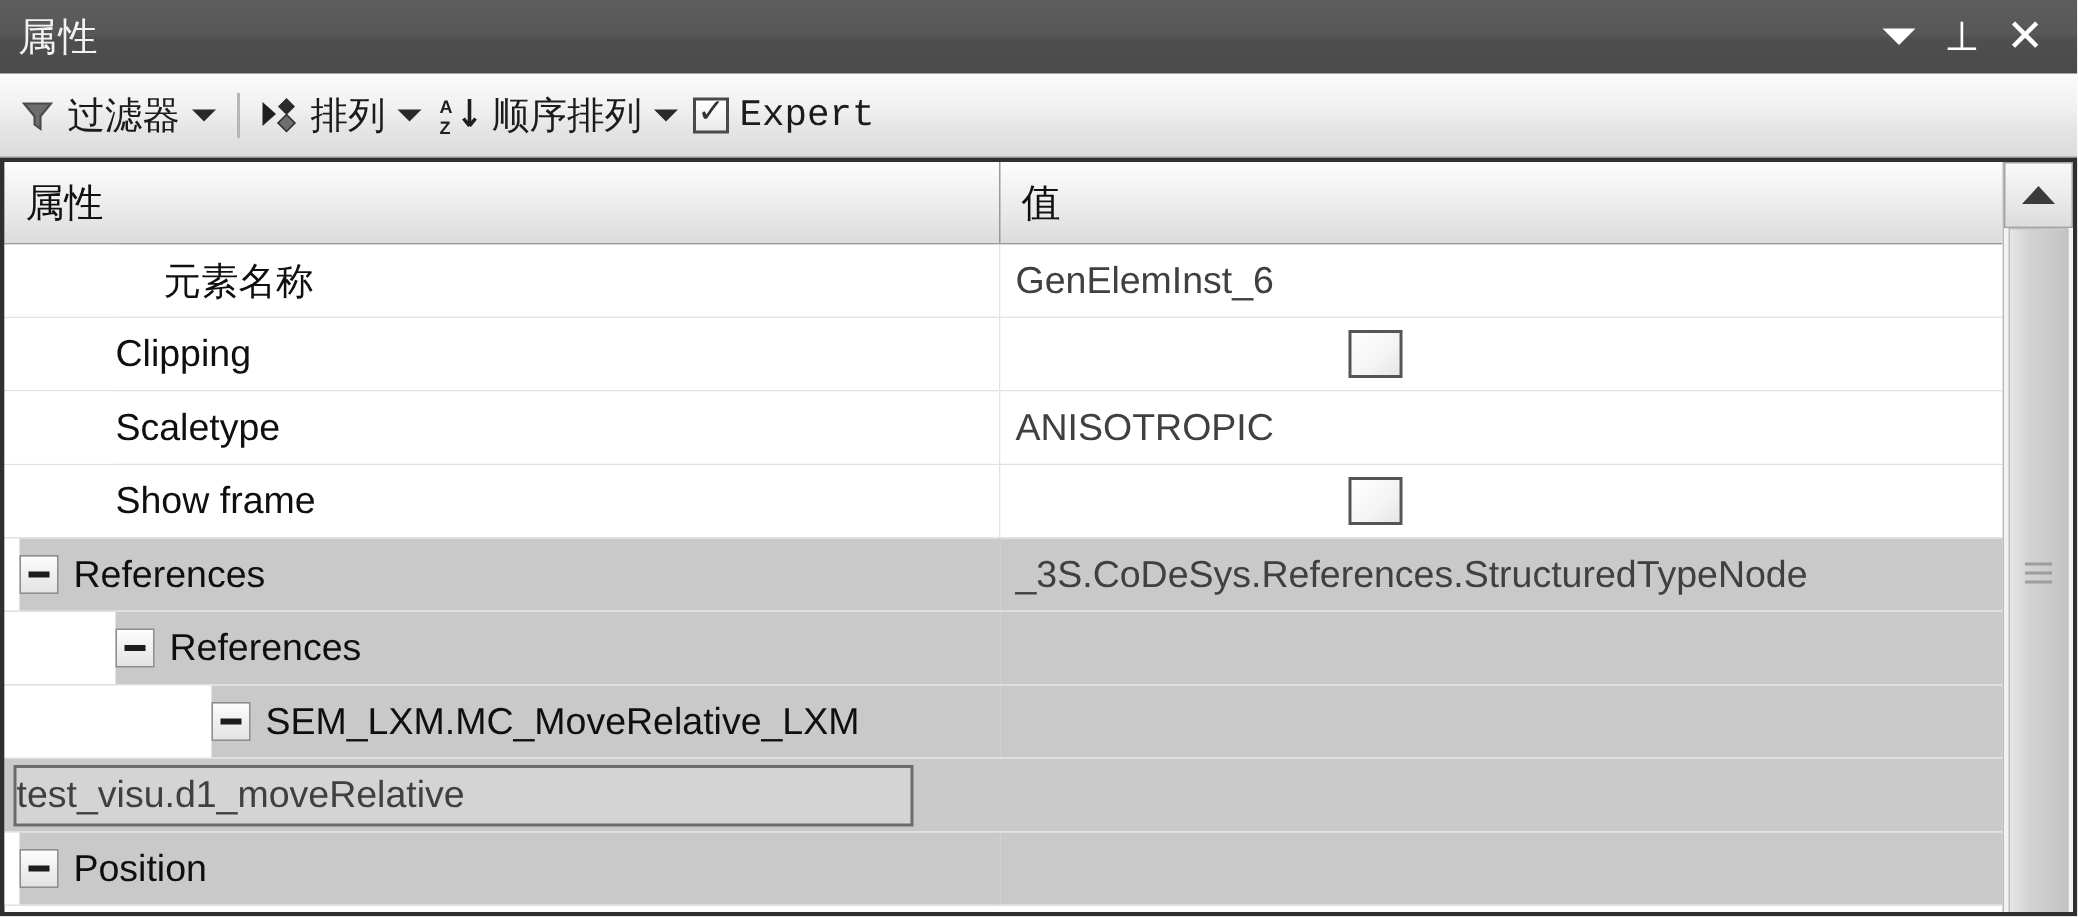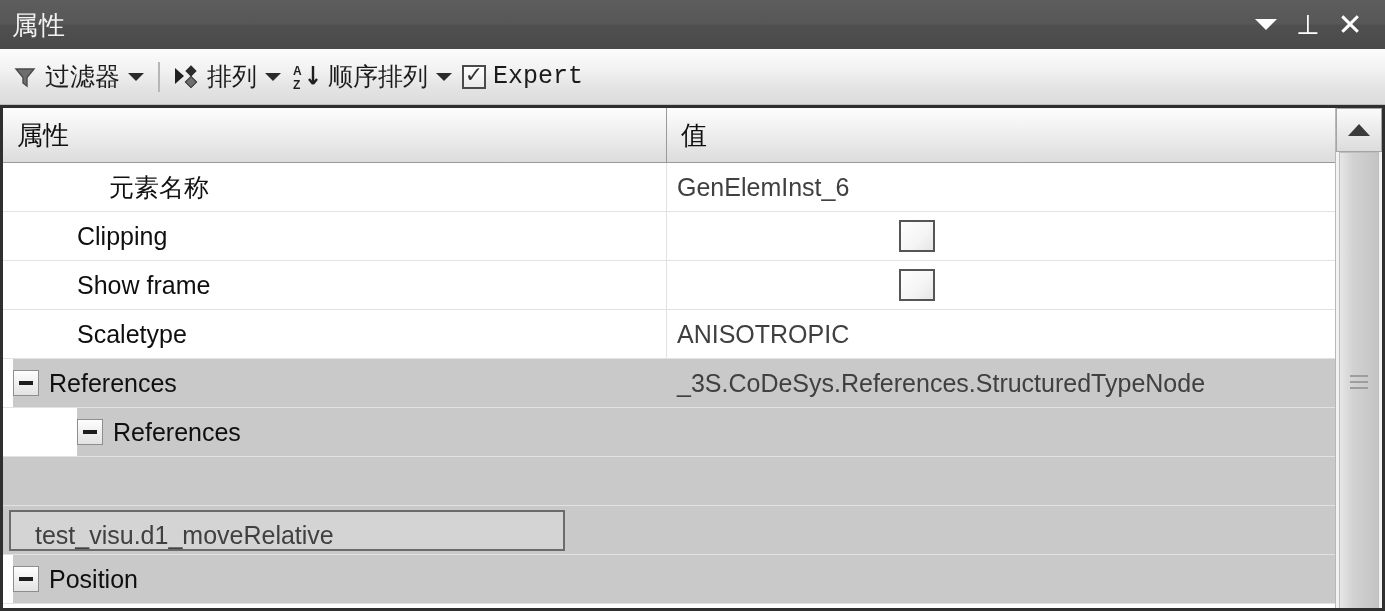--- a/index.html
+++ b/index.html
@@ -241,24 +241,24 @@
     height: 32px;
     border: 2px solid #555555;
     background: linear-gradient(135deg, #ffffff 0%, #f4f4f4 60%, #e6e6e6 100%);
     box-sizing: border-box;
     margin-left: 222px;
   }
   .val-editbox {
     border: 2px solid #6b6b6b;
     background: #d4d4d4;
     height: 41px;
-    width: 556px;
-    display: flex;
-    align-items: flex-end;
-    padding-left: 24px;
+    width: 600px;
+    display: flex;
+    align-items: center;
+    padding-left: 0;
     box-sizing: border-box;
     margin-left: -4px;
   }
 
   
   .vscroll {
     width: 46px;
     min-width: 46px;
     background: #f0f0f0;
     border-left: 1px solid #b8b8b8;
@@ -399,33 +399,33 @@
               <div class="indent-pad" style="width: 74px;"></div>
               <span class="prop-text">Clipping</span>
             </div>
             <div class="cell-val">
               <span class="val-check"></span>
             </div>
           </div>
           <div class="row">
             <div class="cell-prop">
               <div class="indent-pad" style="width: 74px;"></div>
+              <span class="prop-text">Scaletype</span>
+            </div>
+            <div class="cell-val">
+              <span class="val-text">ANISOTROPIC</span>
+            </div>
+          </div>
+          <div class="row">
+            <div class="cell-prop">
+              <div class="indent-pad" style="width: 74px;"></div>
               <span class="prop-text">Show frame</span>
             </div>
             <div class="cell-val">
               <span class="val-check"></span>
-            </div>
-          </div>
-          <div class="row">
-            <div class="cell-prop">
-              <div class="indent-pad" style="width: 74px;"></div>
-              <span class="prop-text">Scaletype</span>
-            </div>
-            <div class="cell-val">
-              <span class="val-text">ANISOTROPIC</span>
             </div>
           </div>
           <div class="row group">
             <div class="cell-prop">
               <div class="indent-pad" style="width: 10px;"></div>
               <div class="expander">
                 <span class="expander-minus"></span>
               </div>
               <span class="prop-text">References</span>
             </div>
@@ -439,20 +439,27 @@
               <div class="expander">
                 <span class="expander-minus"></span>
               </div>
               <span class="prop-text">References</span>
             </div>
             <div class="cell-val">
               <span class="val-text"></span>
             </div>
           </div>
           <div class="row group">
+            <div class="cell-prop">
+              <div class="indent-pad" style="width: 138px;"></div>
+              <div class="expander">
+                <span class="expander-minus"></span>
+              </div>
+              <span class="prop-text">SEM_LXM.MC_MoveRelative_LXM</span>
+            </div>
             <div class="cell-val">
               <span class="val-text"></span>
             </div>
           </div>
           <div class="row group">
             <div class="cell-val">
               <div class="val-editbox">
                 <span class="val-text">test_visu.d1_moveRelative</span>
               </div>
             </div>

